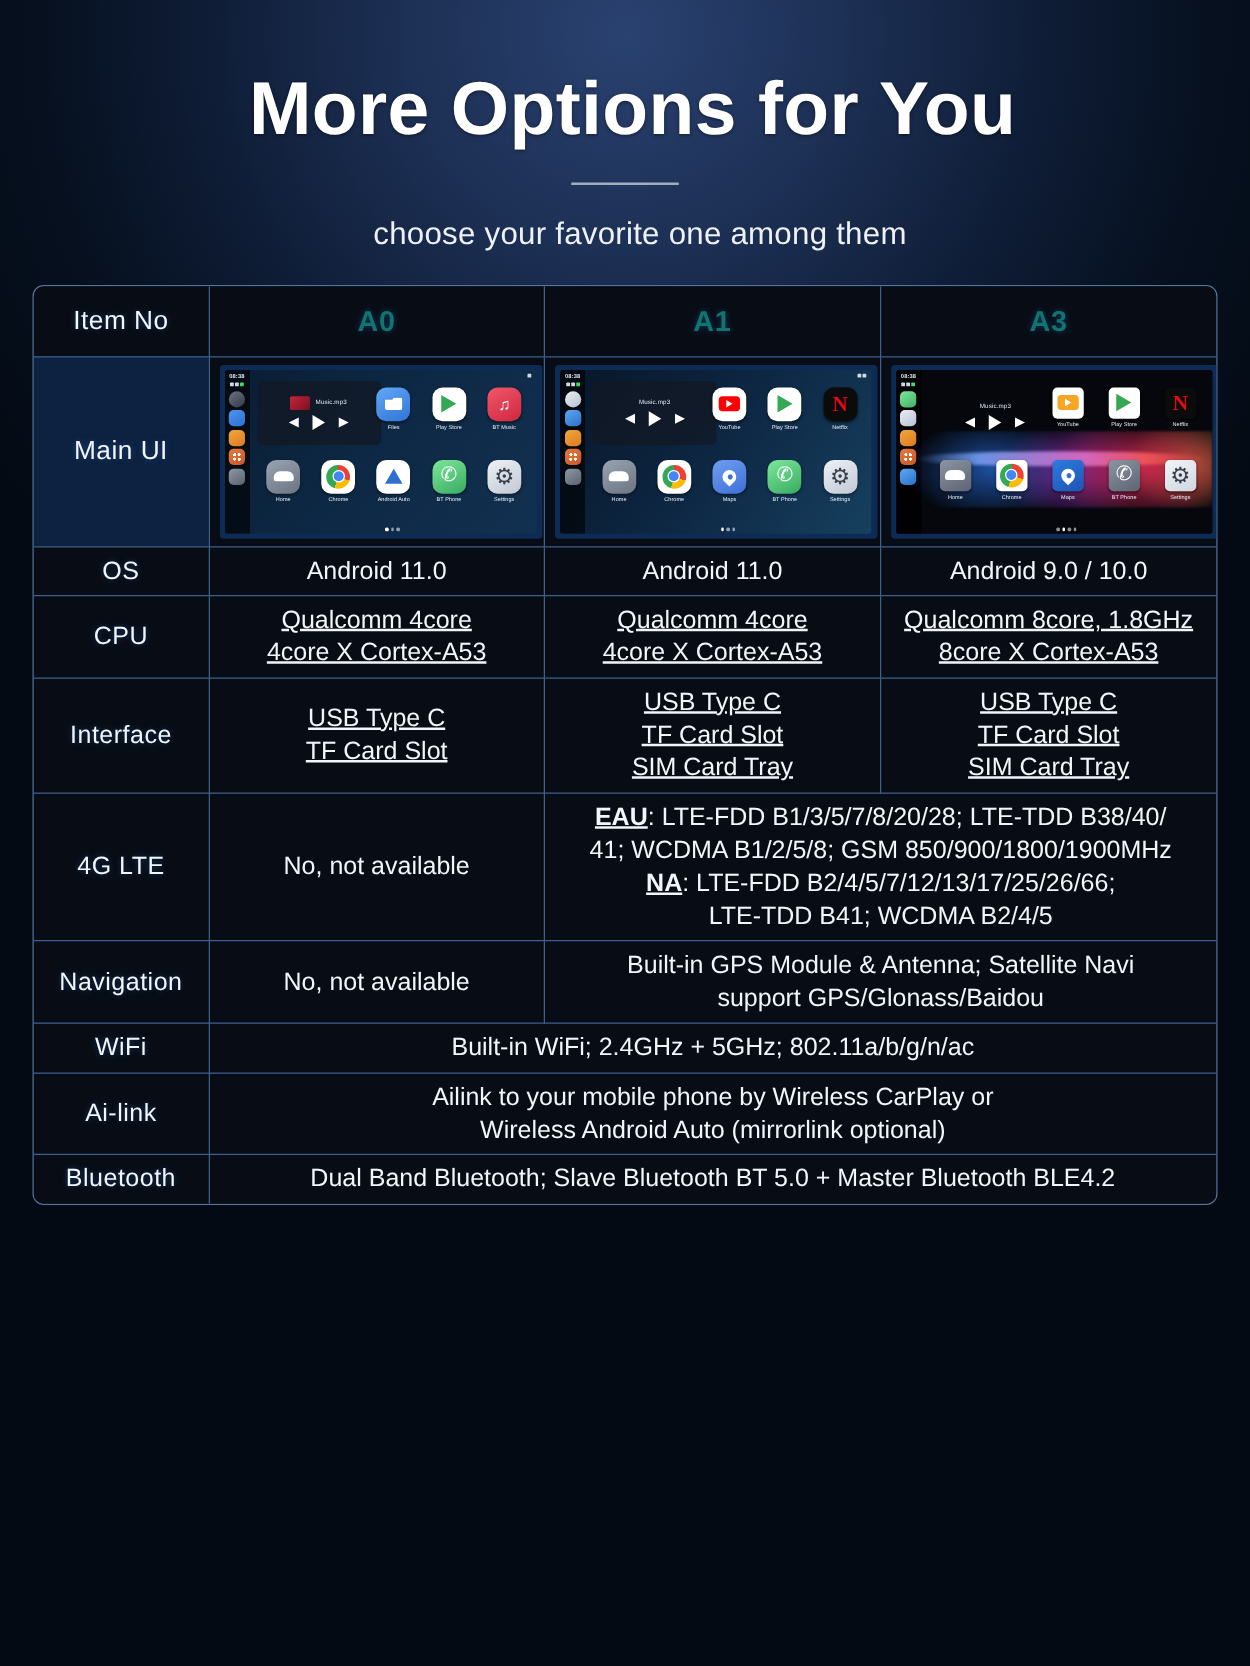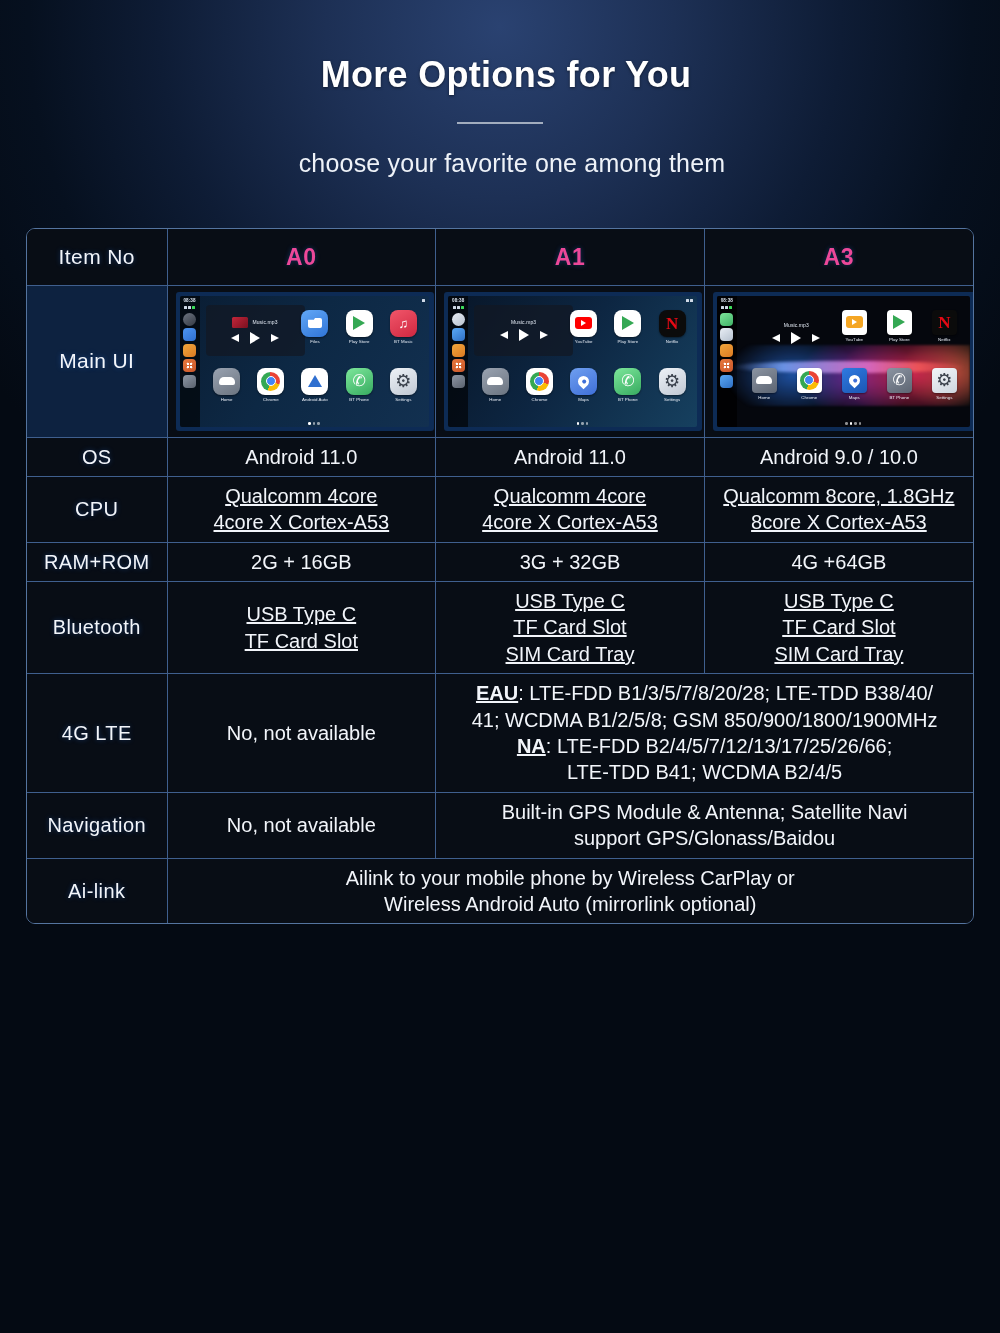--- a/index.html
+++ b/index.html
@@ -25,21 +25,21 @@
     position: relative;
     width: 1000px;
     height: 1333px;
     padding: 0;
   }
 
   
   .header { text-align: center; padding-top: 57px; }
 
   .title {
-    font-size: 36px;
+    font-size: 60px;
     font-weight: bold;
     color: #ffffff;
     letter-spacing: 0.3px;
     line-height: 1;
     text-shadow: 0 1px 3px rgba(0,0,0,.5);
     margin-left: 12px;
   }
 
   .title-rule {
     width: 86px;
@@ -94,21 +94,21 @@
     width: 140px;
     color: #4d9aff;
     font-weight: normal;
     font-size: 20px;
     letter-spacing: .4px;
     text-shadow: 0 0 5px rgba(40,110,220,.4);
   }
 
   .hdr td { height: 56px; background: #0a1526; }
   .hdr .model {
-    color: #ec4899;
+    color: #0f766e;
     font-weight: bold;
     font-size: 23px;
     letter-spacing: .6px;
     text-shadow: 0 0 5px rgba(40,110,220,.4);
   }
   .hdr .lbl { font-size: 21px; }
 
   .row-ui td { background: #0d2240; height: 148px; padding: 4px; }
   .row-ui .lbl { background: #0d2240; font-size: 21px; }
 
@@ -569,50 +569,52 @@
           <td class="os-cell">Android 9.0 / 10.0</td>
         </tr>
 
         <tr>
           <td class="lbl">CPU</td>
           <td class="big nl">Qualcomm 4core<br>4core X Cortex-A53</td>
           <td class="big nl">Qualcomm 4core<br>4core X Cortex-A53</td>
           <td class="big nl">Qualcomm 8core, 1.8GHz<br>8core X Cortex-A53</td>
         </tr>
 
-        <tr>
-          <td class="lbl">RAM+ROM</td>
-          <td>2G + 16GB</td>
-          <td>3G + 32GB</td>
-          <td>4G +64GB</td>
-        </tr>
-
-        <tr>
-          <td class="lbl">Bluetooth</td>
+
+        <tr>
+          <td class="lbl">Interface</td>
           <td class="big nl">USB Type C<br>TF Card Slot</td>
           <td class="big nl">USB Type C<br>TF Card Slot<br>SIM Card Tray</td>
           <td class="big nl">USB Type C<br>TF Card Slot<br>SIM Card Tray</td>
         </tr>
 
         <tr>
           <td class="lbl">4G LTE</td>
           <td class="small">No, not available</td>
           <td class="dense cell-left" colspan="2"><span class="b">EAU</span>: LTE-FDD B1/3/5/7/8/20/28; LTE-TDD B38/40/<br>41; WCDMA B1/2/5/8; GSM 850/900/1800/1900MHz<br><span class="b">NA</span>: LTE-FDD B2/4/5/7/12/13/17/25/26/66;<br>LTE-TDD B41; WCDMA B2/4/5</td>
         </tr>
 
         <tr>
           <td class="lbl">Navigation</td>
           <td class="small">No, not available</td>
           <td class="dense cell-left nl" colspan="2">Built-in GPS Module &amp; Antenna; Satellite Navi<br>support GPS/Glonass/Baidou</td>
         </tr>
 
+        <tr>
+          <td class="lbl">WiFi</td>
+          <td class="dense cell-left nl" colspan="3">Built-in WiFi; 2.4GHz + 5GHz; 802.11a/b/g/n/ac</td>
+        </tr>
 
         <tr>
           <td class="lbl">Ai-link</td>
           <td class="dense cell-left nl" colspan="3">Ailink to your mobile phone by Wireless CarPlay or<br>Wireless Android Auto (mirrorlink optional)</td>
         </tr>
 
+        <tr>
+          <td class="lbl">Bluetooth</td>
+          <td class="dense cell-left nl" colspan="3">Dual Band Bluetooth; Slave Bluetooth BT 5.0 + Master Bluetooth BLE4.2</td>
+        </tr>
 
 
       </tbody>
     </table>
   </div>
 </div>
 
 </body></html>

